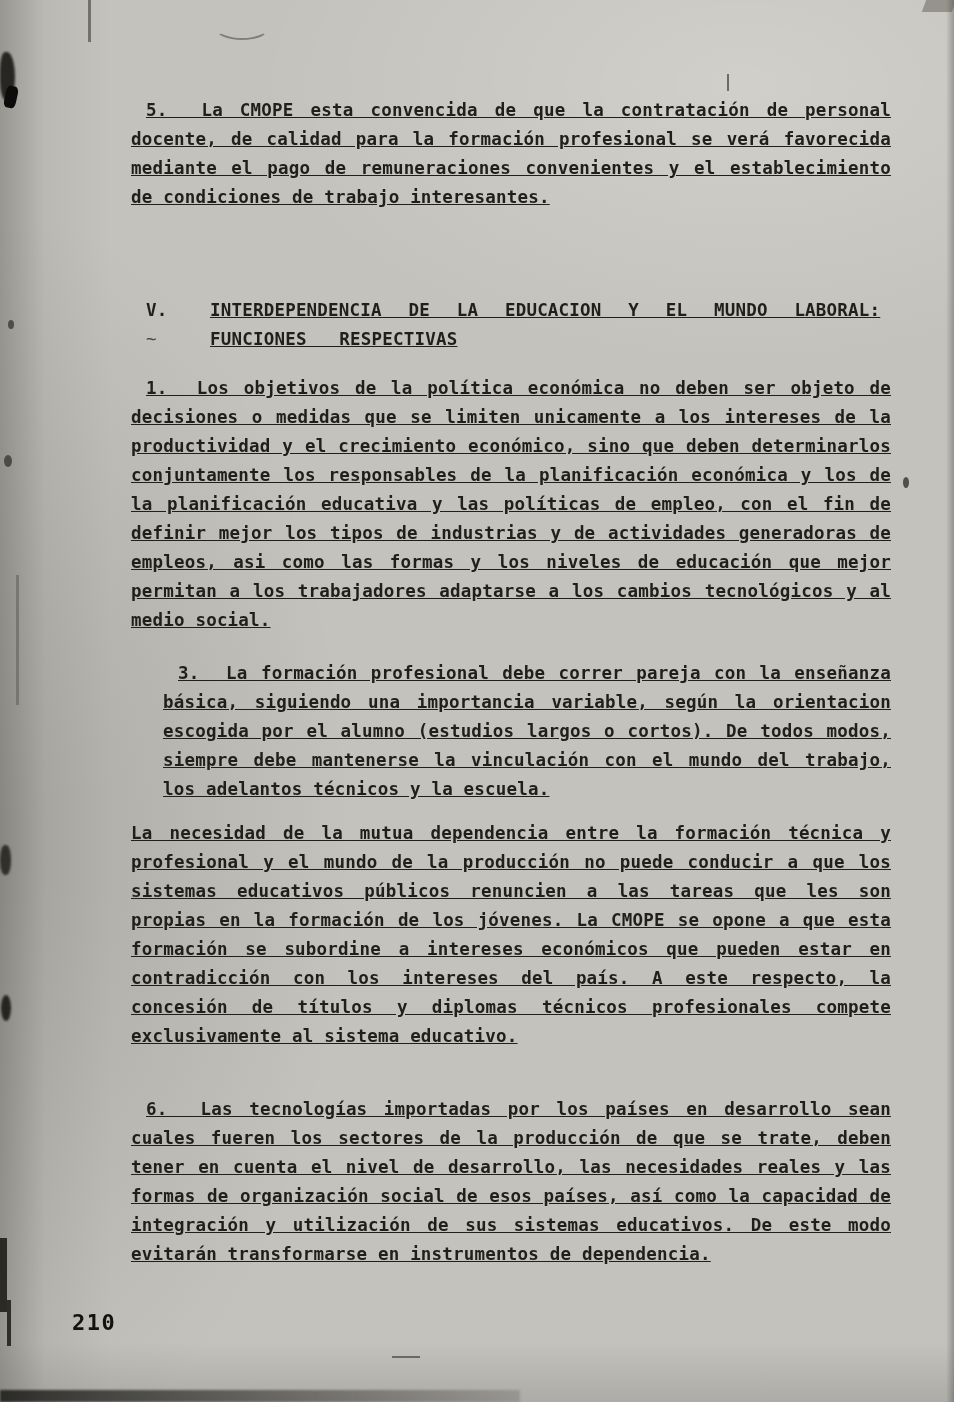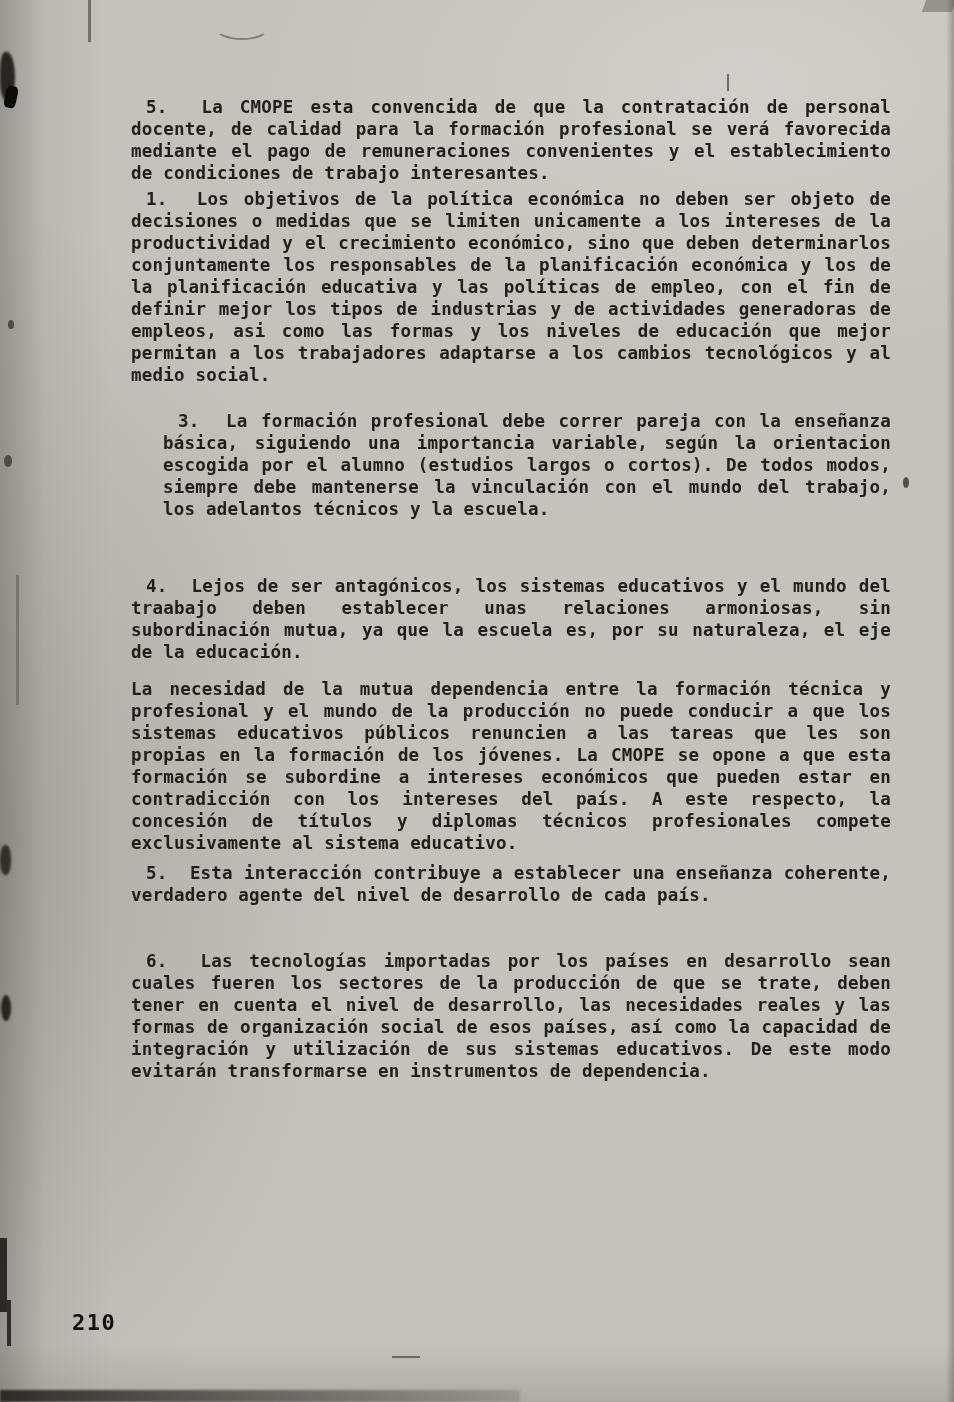--- a/index.html
+++ b/index.html
@@ -19,36 +19,37 @@
     color: #201f1c;
   }
 
   
   .text-col {
     position: absolute;
     left: 131px;
     top: 96px;
     width: 760px;
     font-size: 17.5px;
-    line-height: 22px;
+    line-height: 29px;
     font-weight: 700;
     text-align: justify;
     letter-spacing: 0.2px;
+    text-decoration: underline;
   }
   .para { margin: 0; text-indent: 15px; }
   .para.intro { margin-top: 0; }
 
   .heading { margin-top: 84px; padding-left: 15px; font-weight: 700; }
   .h-line1 .numeral { display: inline-block; width: 64px; text-indent: 0; }
   .h-line1 .h-title { word-spacing: 16px; }
   .h-line2 { margin-top: 0; }
   .h-line2 .tilde { display: inline-block; width: 64px; color: #4a4840; font-weight: 400; }
   .h-line2 .h-title2 { word-spacing: 22px; }
 
-  .p1  { margin-top: 4px; }
+  .p1  { margin-top: 20px; }
   .p2  { margin-top: 26px; }
   .p3  { margin-top: 24px; margin-left: 32px; }
   .p4a { margin-top: 55px; }
   .p4b { margin-top: 15px; text-indent: 0; }
   .p5  { margin-top: 8px; }
   .p6  { margin-top: 44px; }
 
   .page-number {
     position: absolute;
     left: 72px;
@@ -100,31 +101,37 @@
   <div class="artifact a-tick"></div>
   <div class="artifact a-speckR"></div>
   <div class="artifact a-cornerR"></div>
   <div class="artifact a-dash"></div>
   <div class="artifact a-edge-r"></div>
 
   <main class="text-col">
 
     <p class="para intro">5.&nbsp;&nbsp;La CMOPE esta convencida de que la contratación de personal docente, de calidad para la formación profesional se verá favorecida mediante el pago de remuneraciones convenientes y el establecimiento de condiciones de trabajo interesantes.</p>
 
+    <div class="heading">
+      <div class="h-line1">
+        <span class="numeral">V.</span><span class="h-title">INTERDEPENDENCIA DE LA EDUCACION Y EL MUNDO LABORAL:</span>
+      </div>
+      <div class="h-line2">
+        <span class="tilde">~</span><span class="h-title2">FUNCIONES RESPECTIVAS</span>
+      </div>
+    </div>
 
     <p class="para p1">1.&nbsp;&nbsp;Los objetivos de la política económica no deben ser objeto de decisiones o medidas que se limiten unicamente a los intereses de la productividad y el crecimiento económico, sino que deben determinarlos conjuntamente los responsables de la planificación económica y los de la planificación educativa y las políticas de empleo, con el fin de definir mejor los tipos de industrias y de actividades generadoras de empleos, asi como las formas y los niveles de educación que mejor permitan a los trabajadores adaptarse a los cambios tecnológicos y al medio social.</p>
 
 
     <p class="para p3">3.&nbsp;&nbsp;La formación profesional debe correr pareja con la enseñanza básica, siguiendo una importancia variable, según la orientacion escogida por el alumno (estudios largos o cortos). De todos modos, siempre debe mantenerse la vinculación con el mundo del trabajo, los adelantos técnicos y la escuela.</p>
 
-    <p class="para p4a">4.&nbsp;&nbsp;Lejos de ser antagónicos, los sistemas educativos y el mundo del traabajo deben establecer unas relaciones armoniosas, sin subordinación mutua, ya que la escuela es, por su naturaleza, el eje de la educación.</p>
 
     <p class="para p4b">La necesidad de la mutua dependencia entre la formación técnica y profesional y el mundo de la producción no puede conducir a que los sistemas educativos públicos renuncien a las tareas que les son propias en la formación de los jóvenes. La CMOPE se opone a que esta formación se subordine a intereses económicos que pueden estar en contradicción con los intereses del país. A este respecto, la concesión de títulos y diplomas técnicos profesionales compete exclusivamente al sistema educativo.</p>
 
-    <p class="para p5">5.&nbsp;&nbsp;Esta interacción contribuye a establecer una enseñanza coherente, verdadero agente del nivel de desarrollo de cada país.</p>
 
     <p class="para p6">6.&nbsp;&nbsp;Las tecnologías importadas por los países en desarrollo sean cuales fueren los sectores de la producción de que se trate, deben tener en cuenta el nivel de desarrollo, las necesidades reales y las formas de organización social de esos países, así como la capacidad de integración y utilización de sus sistemas educativos. De este modo evitarán transformarse en instrumentos de dependencia.</p>
 
   </main>
 
   <div class="page-number">210</div>
 
 </div>
 
 </body></html>

